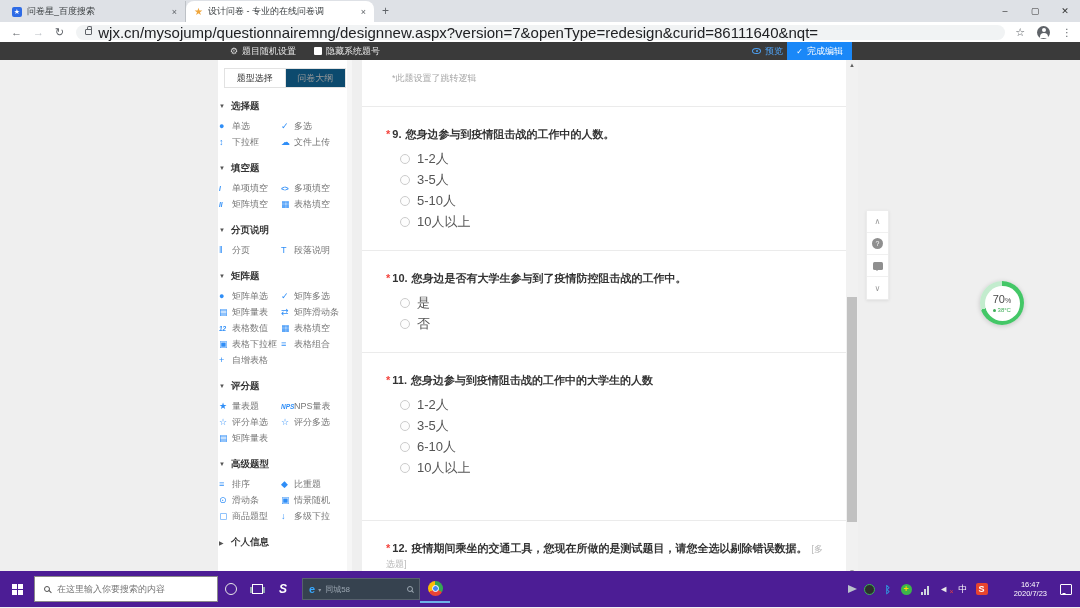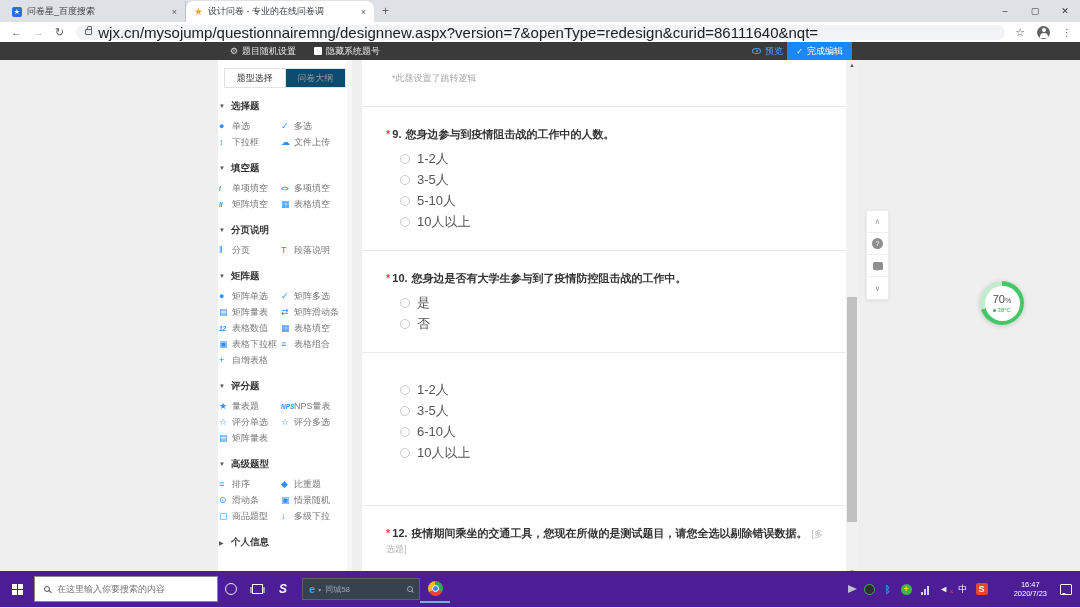--- a/index.html
+++ b/index.html
@@ -423,20 +423,23 @@
     <span class="marker"></span>
     <span class="opt-label">是</span>
   </div>
             <div class="q-opt">
     <span class="marker"></span>
     <span class="opt-label">否</span>
   </div>
           </div>
   </div>
         <div class="q-block radio">
+    <div class="q-title">
+      <span class="q-star">*</span><span class="q-no">11.</span><span class="q-text">您身边参与到疫情阻击战的工作中的大学生的人数</span><span class="q-tag"></span>
+    </div>
     <div class="q-opts">
             <div class="q-opt">
     <span class="marker"></span>
     <span class="opt-label">1-2人</span>
   </div>
             <div class="q-opt">
     <span class="marker"></span>
     <span class="opt-label">3-5人</span>
   </div>
             <div class="q-opt">

